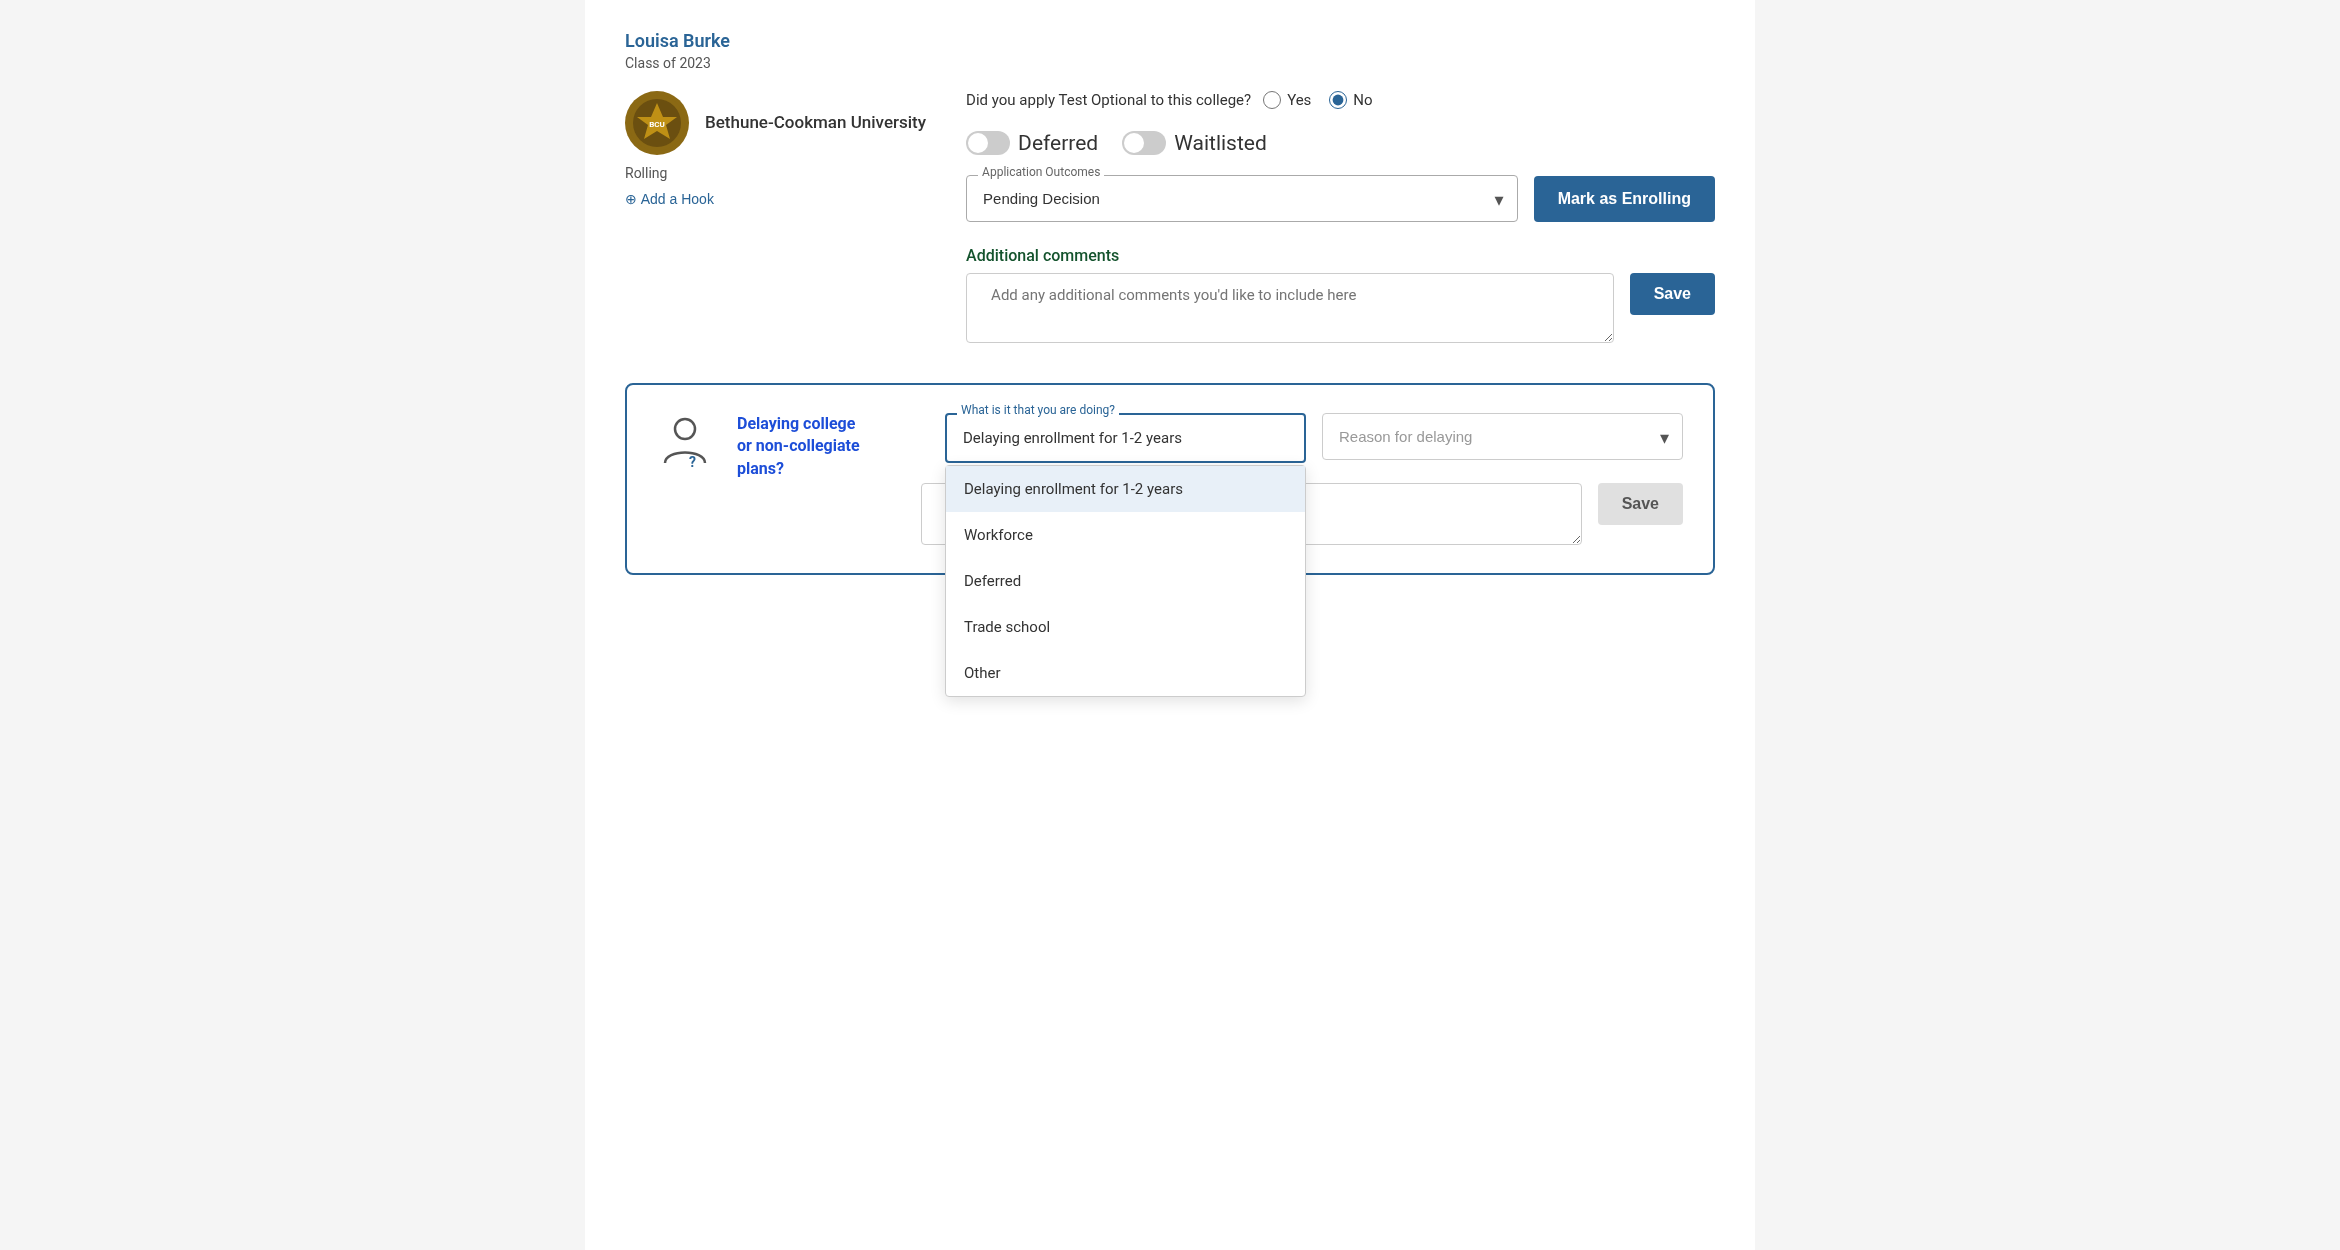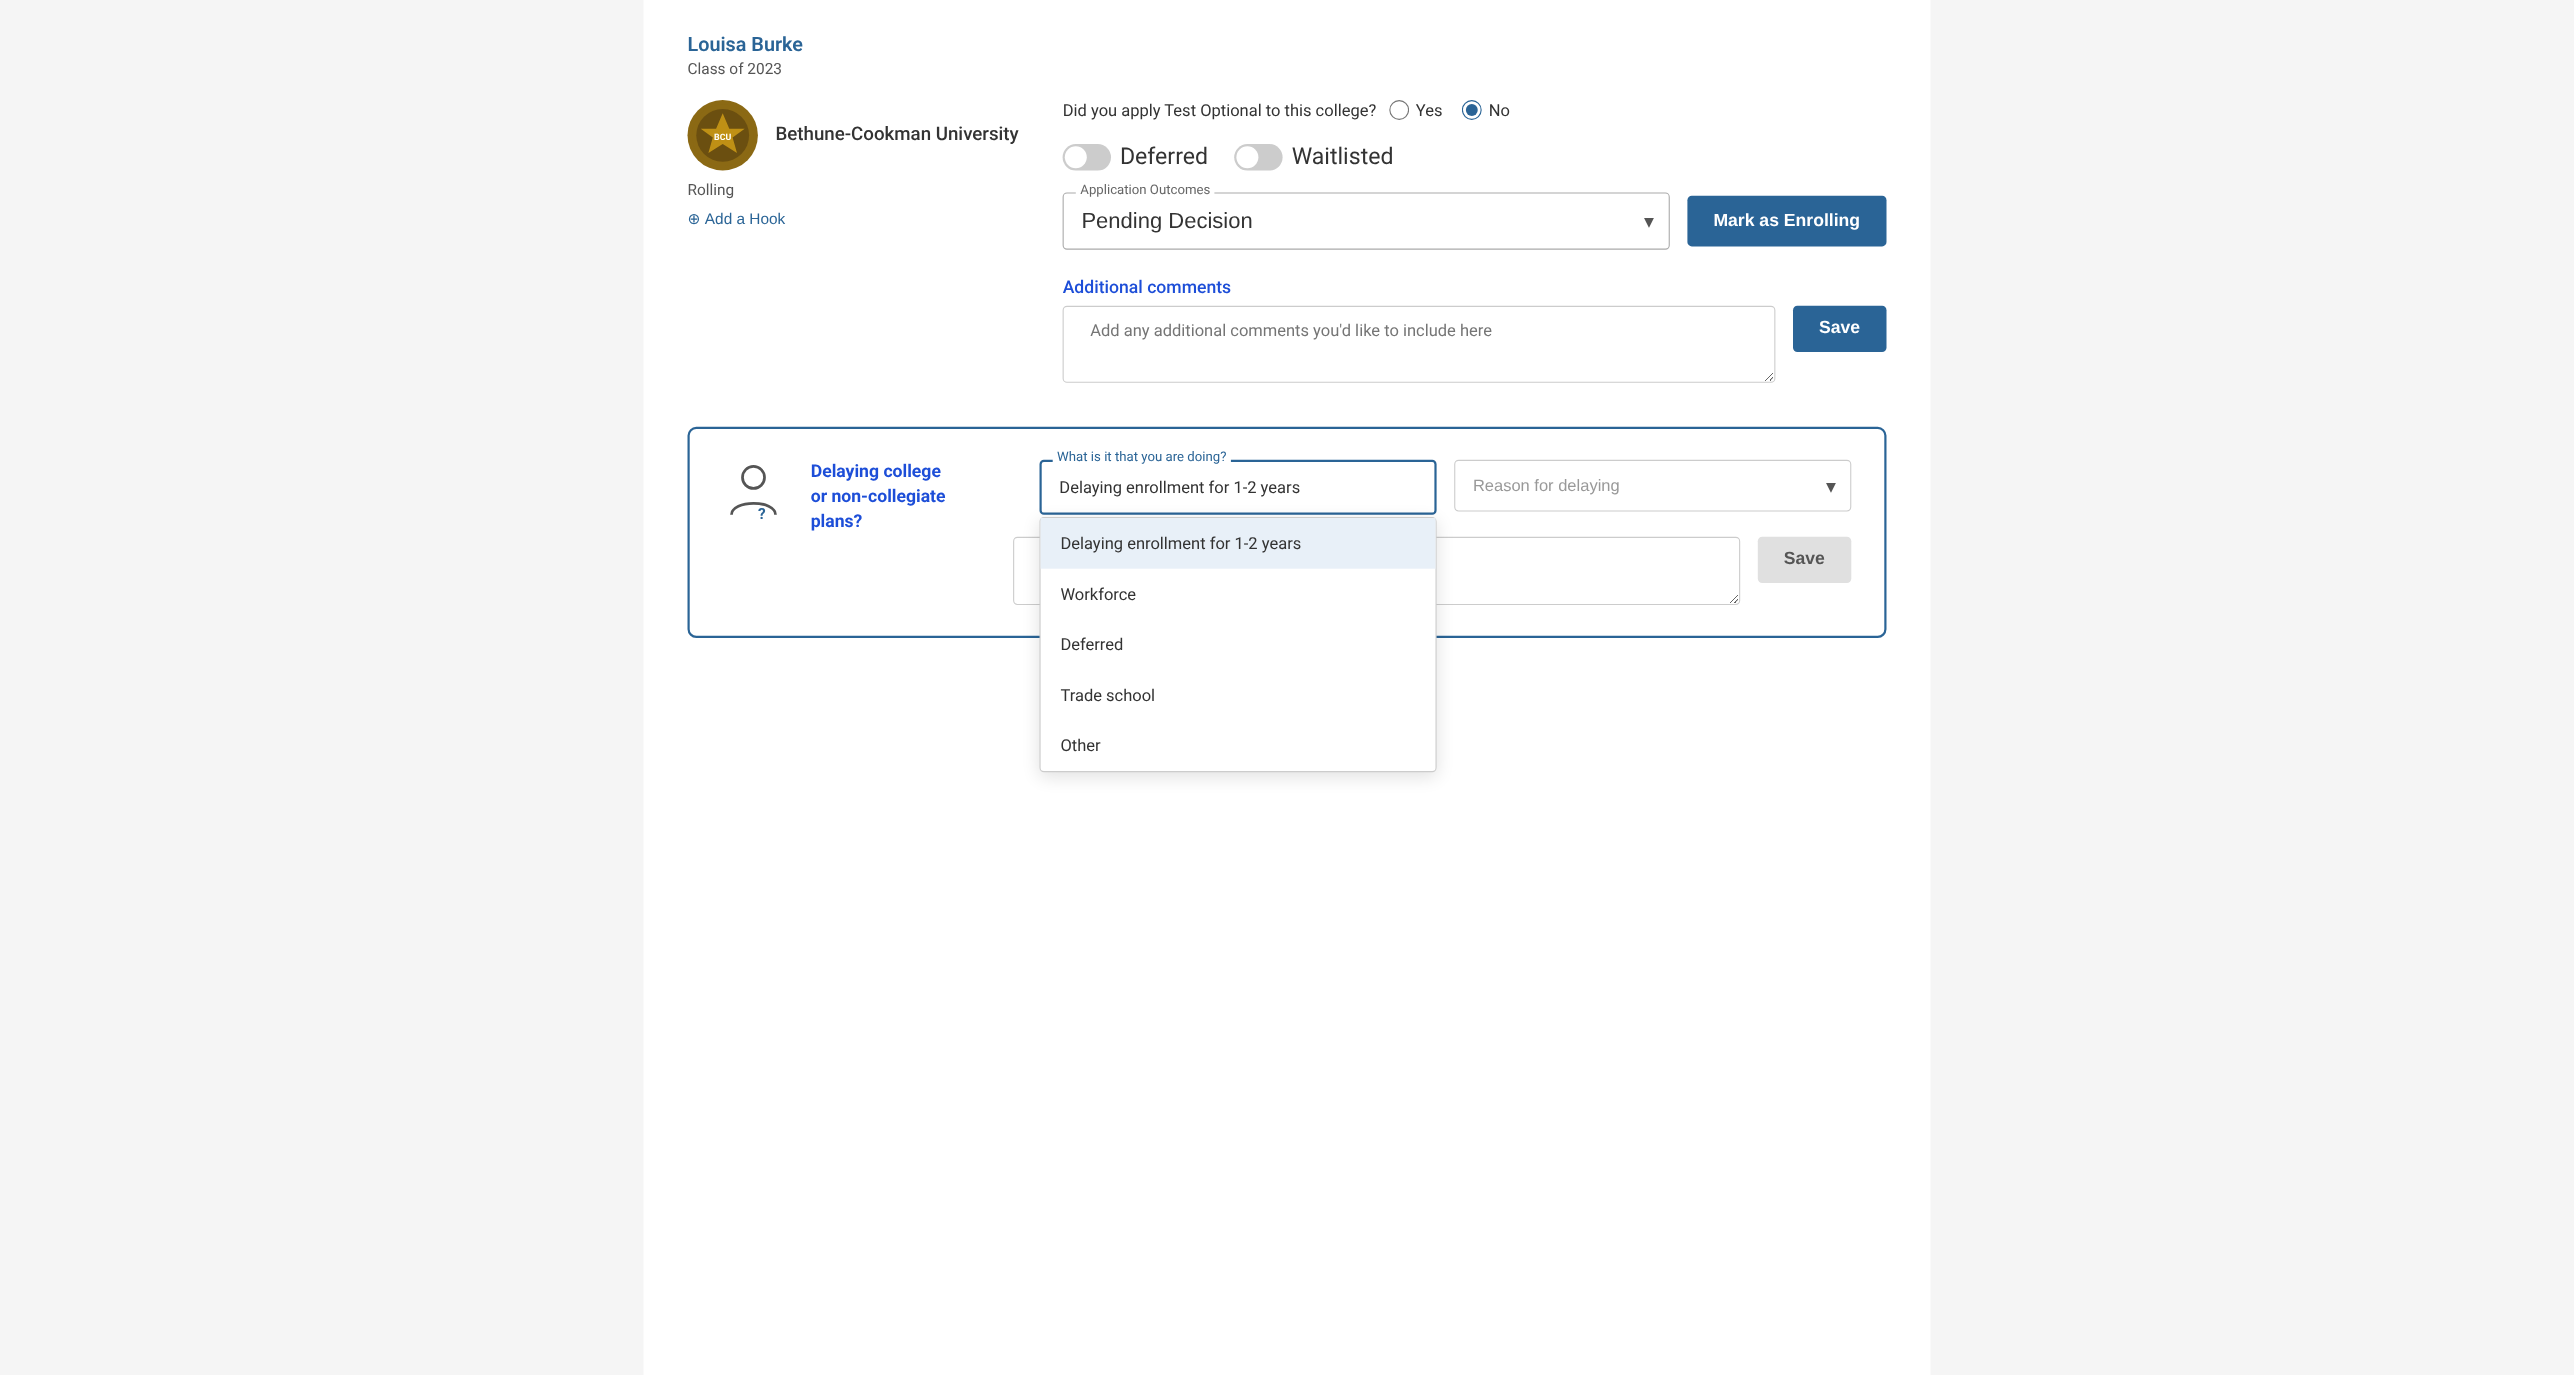--- a/index.html
+++ b/index.html
@@ -167,21 +167,21 @@
       background: #fff;
       padding: 0 4px;
       font-size: 12px;
       color: #666;
     }
     .outcome-select {
       width: 100%;
       padding: 14px 40px 14px 16px;
       border: 1px solid #aaa;
       border-radius: 4px;
-      font-size: 20px;
+      font-size: 15px;
       color: #333;
       appearance: none;
       background: #fff;
       cursor: pointer;
     }
     .select-arrow {
       position: absolute;
       right: 14px;
       top: 50%;
       transform: translateY(-50%);
@@ -202,21 +202,21 @@
       flex-shrink: 0;
     }
 
     .comments-section {
       margin-bottom: 10px;
     }
     .comments-label {
       font-size: 16px;
       font-weight: 500;
       margin-bottom: 8px;
-      color: #1d4ed8;
+      color: #14532d;
     }
     .comments-row {
       display: flex;
       align-items: flex-start;
       gap: 16px;
     }
     .comments-textarea {
       flex: 1;
       border: 1px solid #ccc;
       border-radius: 4px;

